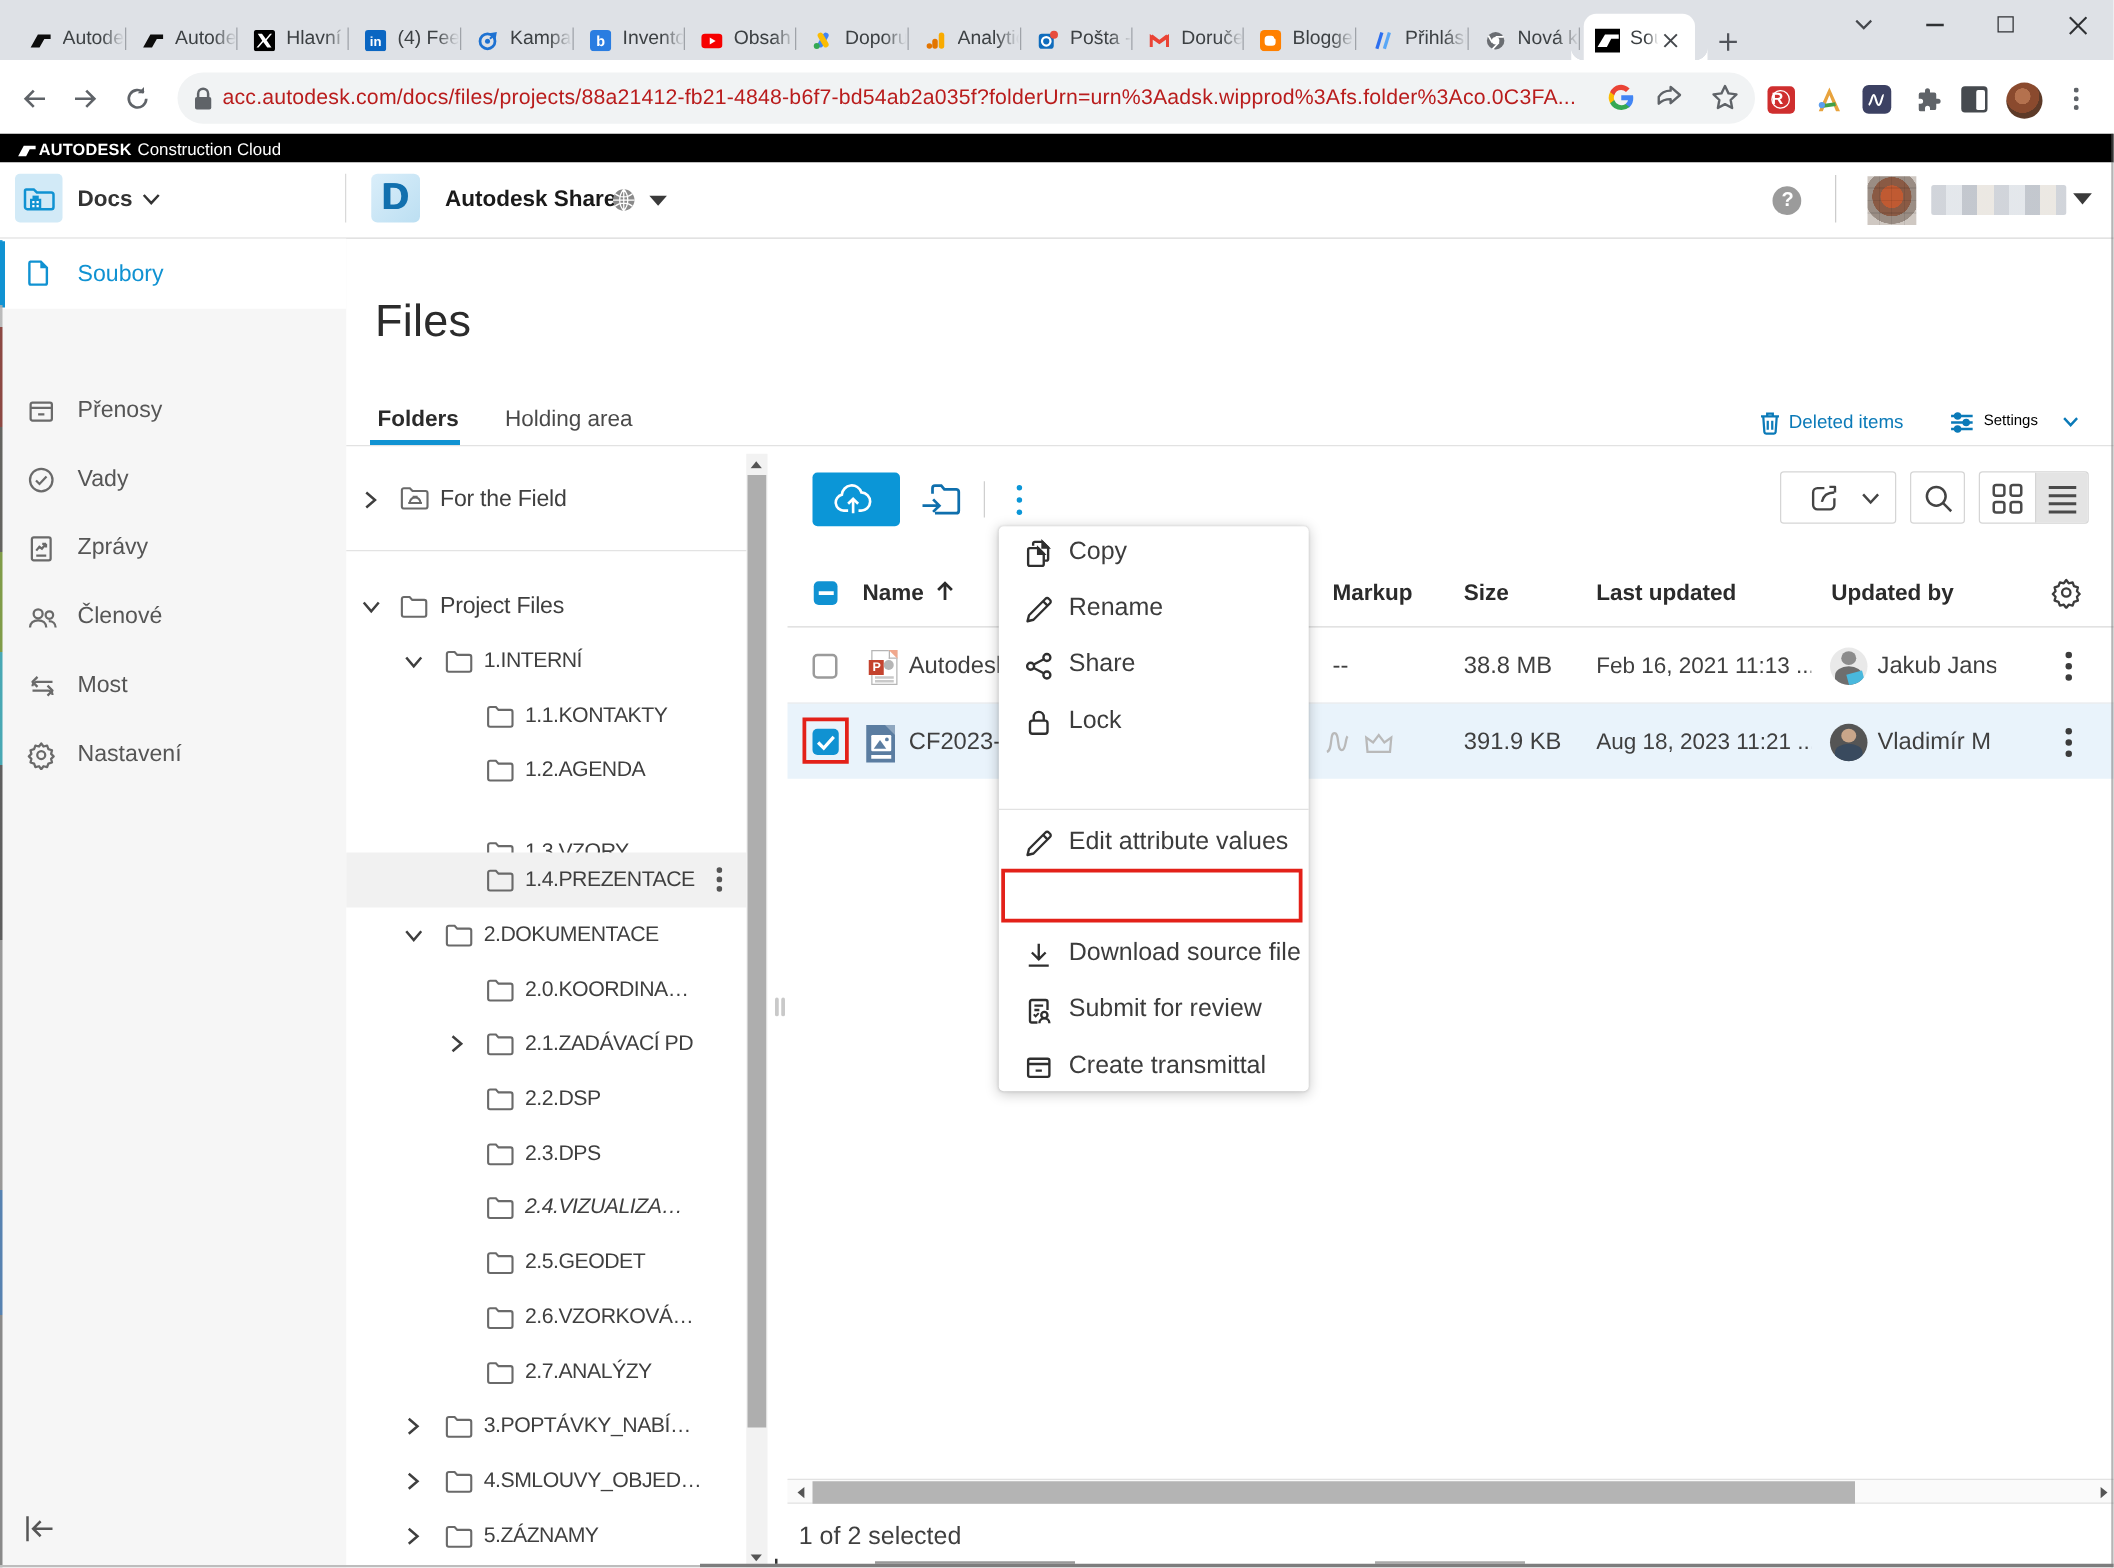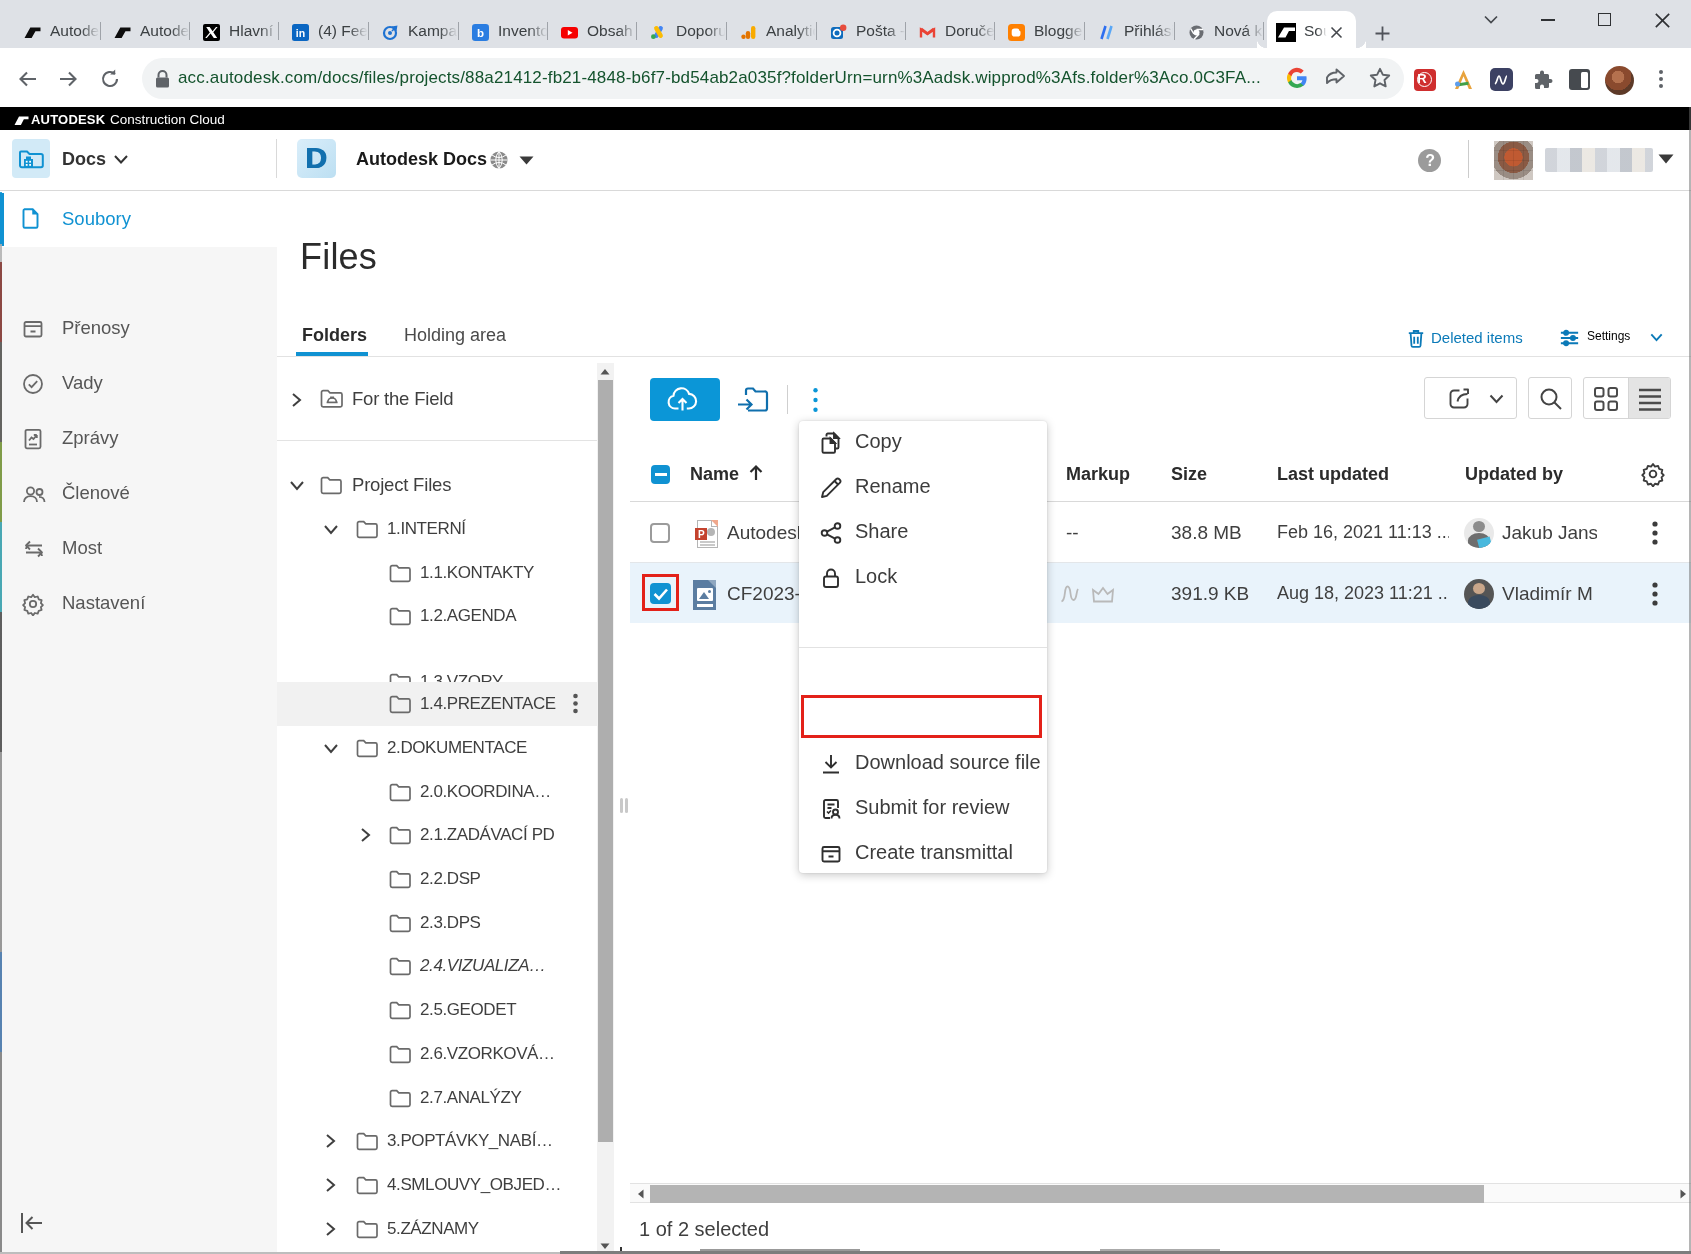--- a/index.html
+++ b/index.html
@@ -16,21 +16,21 @@
     -webkit-mask-image:linear-gradient(90deg,#000 60%,transparent 95%); mask-image:linear-gradient(90deg,#000 60%,transparent 95%); }
   .tabdiv { position:absolute; top:22px; width:1px; height:18px; background:#9fa3a9; }
   #activetab { position:absolute; left:1267px; top:11px; width:89px; height:37px; background:#fff; border-radius:10px 10px 0 0; }
   #activetab:before, #activetab:after { content:""; position:absolute; bottom:0; width:10px; height:10px; background:radial-gradient(circle at 0 0, transparent 10px, #fff 10.5px); }
   #activetab:before { left:-10px; transform:scaleX(-1); }
   #activetab:after { right:-10px; }
 
   #addrbar { left:0; top:48px; width:1691px; height:59px; background:#fff; }
   #pill { position:absolute; left:142px; top:10px; width:1262px; height:41px; border-radius:21px; background:#f1f3f4; }
   .navic { position:absolute; top:17px; }
-  #urltext { position:absolute; left:36px; top:10px; font-size:17px; color:#14532d; white-space:nowrap; letter-spacing:0.15px;text-align:right; }
+  #urltext { position:absolute; left:36px; top:10px; font-size:17px; color:#b91c1c; white-space:nowrap; letter-spacing:0.15px;text-align:right; }
 
   #accbar { left:0; top:107px; width:1691px; height:23px; background:#000; color:#fff; }
   #apphead { left:0; top:130px; width:1691px; height:61px; background:#fff; border-bottom:1px solid #d9d9d9; }
 
   
   #sidebar { left:0; top:191px; width:277px; height:1063px; background:#f6f6f6; }
   .sbitem { position:absolute; left:0; width:277px; height:55px; }
   .sbitem .ic { position:absolute; left:21px; top:50%; margin-top:-11px; }
   .sbitem .lb { position:absolute; left:62px; top:50%; transform:translateY(-52%); font-size:18.5px; color:#565656; }
 
@@ -304,21 +304,21 @@
       </svg>
     </div>
 <div style="position:absolute;left:62px;top:19px;font-size:18px;font-weight:600;color:#333">Docs</div>
 <svg width="14" height="9" viewBox="0 0 14 9" style="position:absolute;left:114px;top:25px">
       <path d="M1 1 7 7.5 13 1" fill="none" stroke="#333" stroke-width="2"></path>
     </svg>
 <div style="position:absolute;left:276px;top:9px;width:1px;height:39px;background:#d9d9d9"></div>
 <div style="position:absolute;left:297px;top:9px;width:39px;height:39px;border-radius:5px;background:linear-gradient(135deg,#daeefa 0%,#bcdff2 100%)">
       <div style="position:absolute;left:8px;top:2px;font-size:30px;font-weight:bold;color:#1270ae;text-shadow:1px 0 #1270ae">D</div>
     </div>
-<div style="position:absolute;left:356px;top:19px;font-size:18px;font-weight:bold;color:#1a1a1a">Autodesk Docs</div>
+<div style="position:absolute;left:356px;top:19px;font-size:18px;font-weight:bold;color:#1a1a1a">Autodesk Share</div>
 <svg width="20" height="20" viewBox="0 0 20 20" style="position:absolute;left:489px;top:20px">
       <circle cx="10" cy="10" r="8.6" fill="#8a8a8a"></circle>
       <path d="M10 1.4v17.2M1.4 10h17.2M3 5a11 11 0 0 0 14 0M3 15a11 11 0 0 1 14 0M10 1.4a13 13 0 0 0 0 17.2M10 1.4a13 13 0 0 1 0 17.2" stroke="#fff" stroke-width="1" fill="none"></path>
     </svg>
 <svg width="15" height="9" viewBox="0 0 15 9" style="position:absolute;left:519px;top:26px">
       <path d="M0.5 0.5h14L7.5 8.5Z" fill="#3a3a3a"></path>
     </svg>
 <div style="position:absolute;left:1418px;top:19px;width:23px;height:23px;border-radius:50%;background:#9b9b9b">
       <div style="position:absolute;left:7.2px;top:2.5px;color:#fff;font-size:16px;font-weight:bold">?</div>
     </div>
@@ -812,20 +812,29 @@
     </div>
 <div class="mitem" style="top:133px">
       <div class="mic">
         <svg width="24" height="24" viewBox="0 0 24 24" fill="none" stroke="#2f2f2f" stroke-width="1.9">
           <rect x="5" y="10.5" width="14" height="10.5" rx="2"></rect>
           <path d="M8 10.5V7.5a4 4 0 0 1 8 0v3"></path>
         </svg>
       </div>
       <div class="mlb">Lock</div>
     </div>
+<div class="mitem" style="top:230px">
+      <div class="mic">
+        <svg width="24" height="24" viewBox="0 0 24 24" fill="none" stroke="#2f2f2f" stroke-width="1.9" stroke-linejoin="round">
+          <path d="M3 21l1.2-4.8L17.4 3a1.8 1.8 0 0 1 2.6 0l1 1a1.8 1.8 0 0 1 0 2.6L7.8 19.8z"></path>
+          <path d="M15.5 5 19 8.5"></path>
+        </svg>
+      </div>
+      <div class="mlb">Edit attribute values</div>
+    </div>
 <div class="mitem" style="top:319px">
       <div class="mic">
         <svg width="24" height="24" viewBox="0 0 24 24" fill="none" stroke="#2f2f2f" stroke-width="1.9">
           <path d="M12 3v12M6.5 10 12 15.5 17.5 10M4 20.5h16"></path>
         </svg>
       </div>
       <div class="mlb">Download source file</div>
     </div>
 <div class="mitem" style="top:364px">
       <div class="mic">

